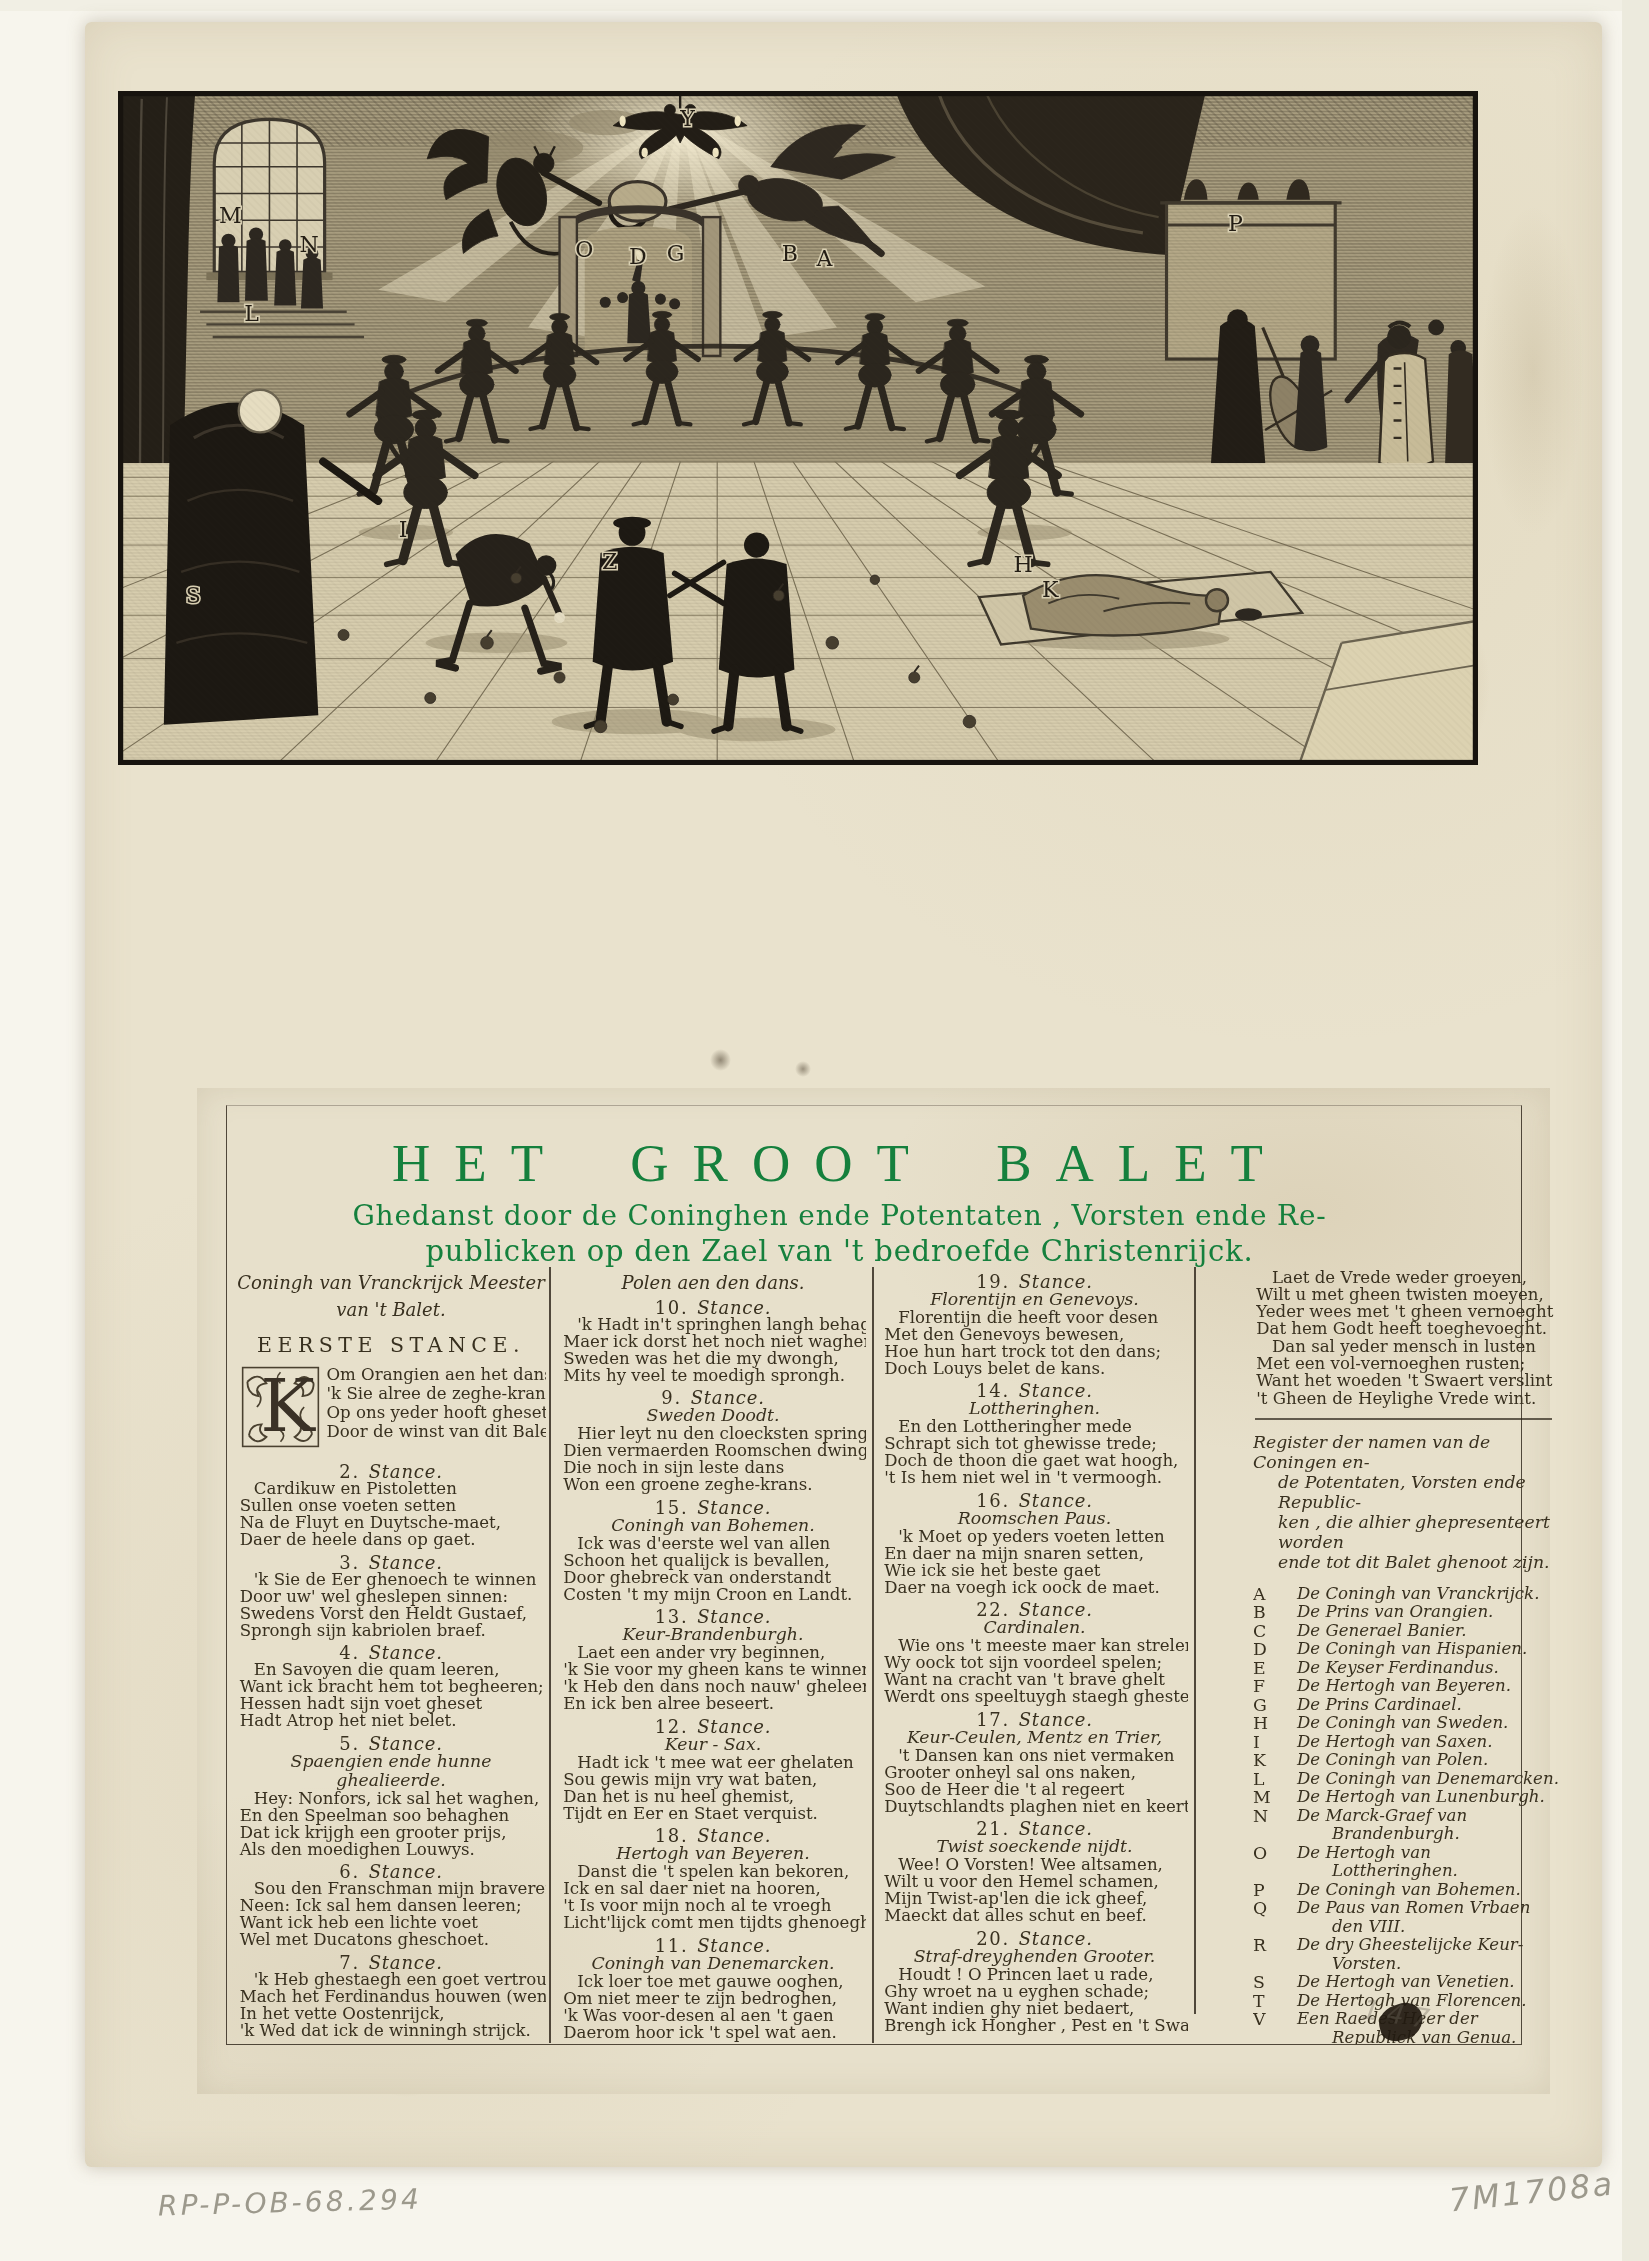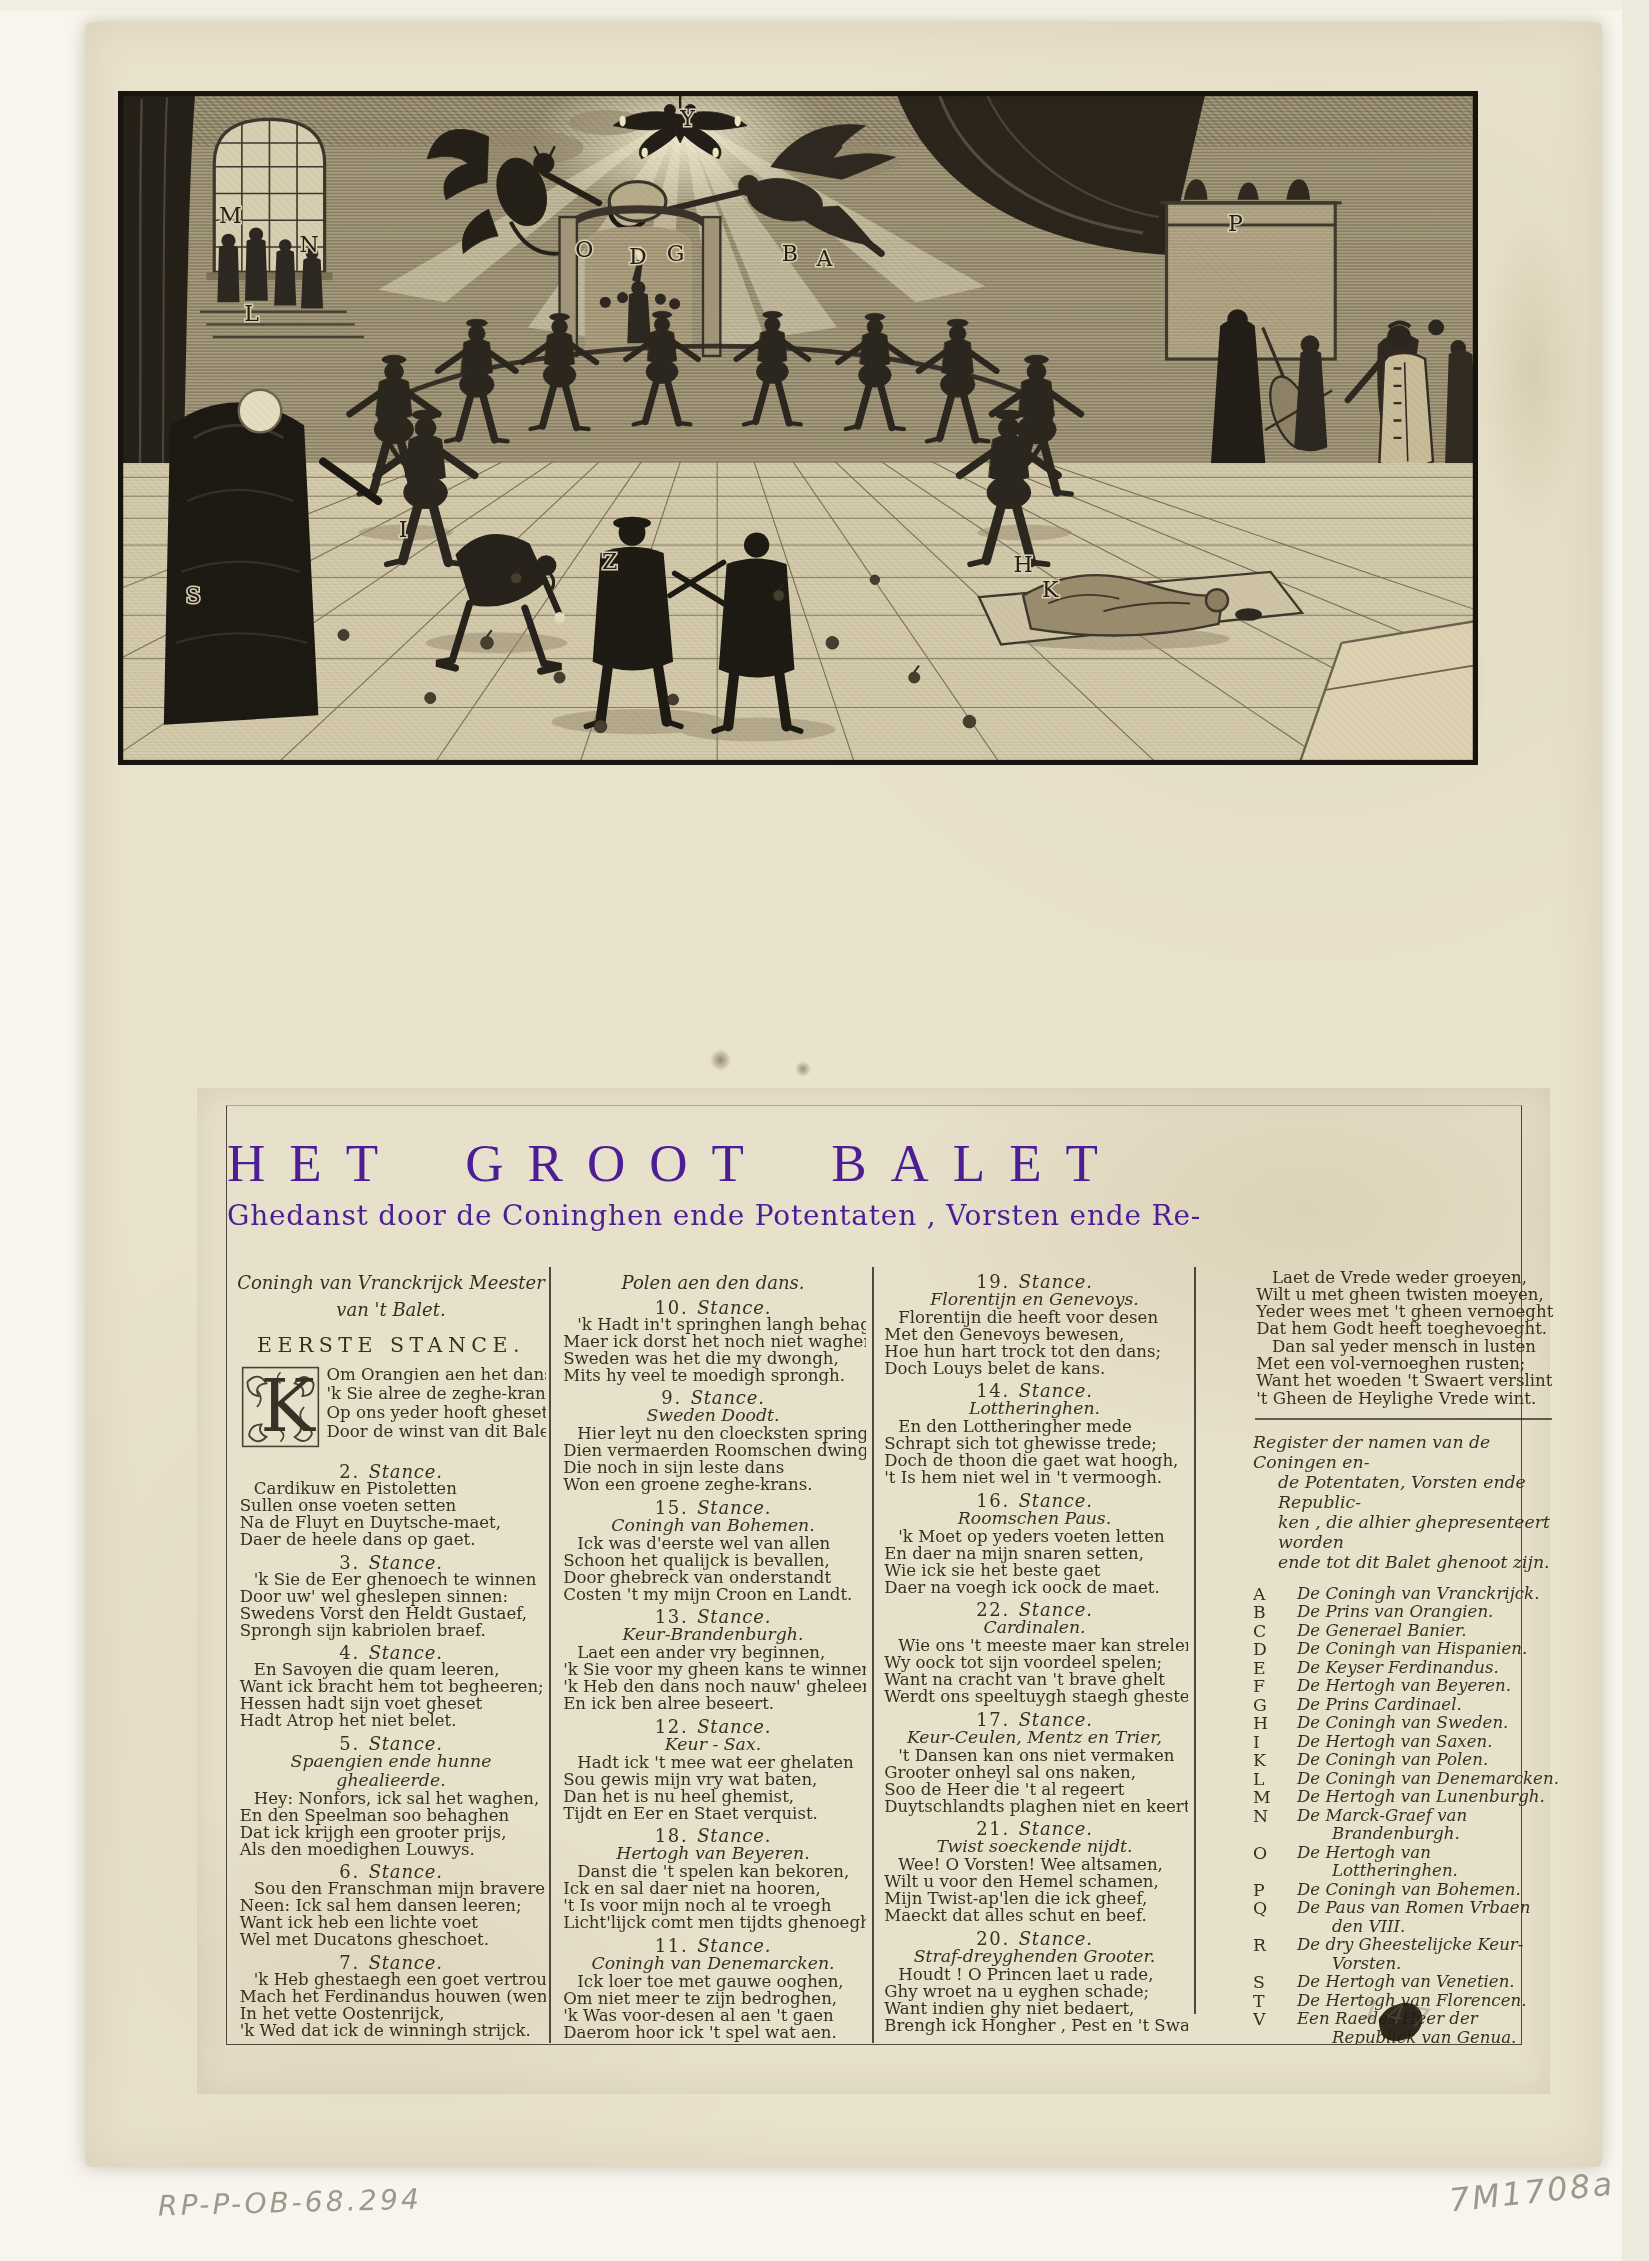--- a/index.html
+++ b/index.html
@@ -37,21 +37,21 @@
       radial-gradient(45% 35% at 82% 12%, rgba(175,150,105,.18), rgba(0,0,0,0) 70%),
       radial-gradient(40% 30% at 12% 90%, rgba(165,145,105,.12), rgba(0,0,0,0) 70%),
       #e7e0cb;
     box-shadow:inset 0 0 32px rgba(140,120,90,.18);
   }
   .frame{
     position:absolute;left:226px;top:1105px;width:1294px;height:938px;
     border:1.6px solid rgba(48,39,27,.82);
     border-top-color:rgba(48,39,27,.30);
   }
-  .title-wrap{position:absolute;top:27px;left:0;right:69px;color:#4c1d95;}
+  .title-wrap{position:absolute;top:27px;left:0;right:69px;text-align:center;color:#15803d;}
   .title-main{
     font-family:"Liberation Serif","DejaVu Serif",serif;
     font-size:53px;letter-spacing:24px;word-spacing:27px;white-space:nowrap;
   }
   .title-sub1{font-size:28px;margin-top:6.3px;letter-spacing:0.8px;white-space:nowrap;}
   .title-sub2{font-size:29px;margin-top:1.6px;letter-spacing:0.8px;white-space:nowrap;}
 
   .vdiv{position:absolute;top:161px;width:1.6px;height:776px;background:rgba(42,34,23,.8);}
   .vdiv.short{height:747px;}
 
@@ -400,20 +400,21 @@
   <rect x="3" y="3" width="1719" height="849" fill="none" stroke="#17130e" stroke-width="7"></rect>
 </svg>
 </div>
 
 <div class="sheet"></div>
 
 <div class="frame">
   <div class="title-wrap">
     <div class="title-main">HET GROOT BALET</div>
     <div class="title-sub1">Ghedanst door de Coninghen ende Potentaten , Vorsten ende Re-</div>
+    <div class="title-sub2">publicken op den Zael van 't bedroefde Christenrijck.</div>
   </div>
 
   <div class="vdiv" style="left:322px;"></div>
   <div class="vdiv" style="left:645px;"></div>
   <div class="vdiv short" style="left:967px;"></div>
 
   <div id="col1" class="vcol" style="left:9.5px;width:309px;">
       <div class="col-header">Coningh van Vranckrijck Meester</div>
       <div class="col-header">van 't Balet.</div>
       <div class="eerste">EERSTE STANCE.</div>

